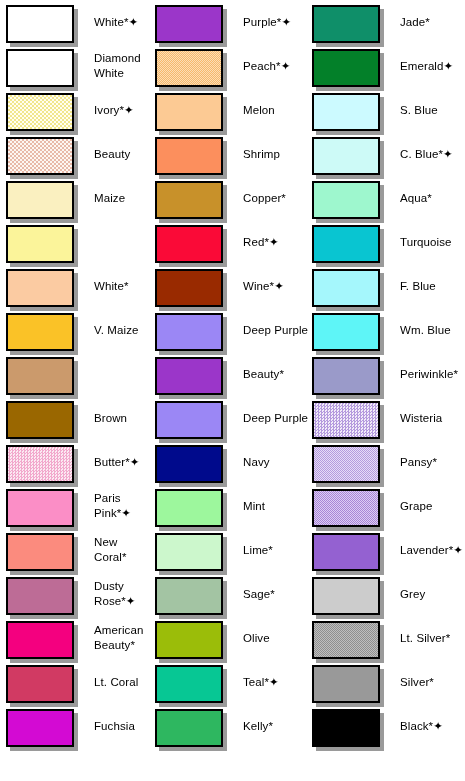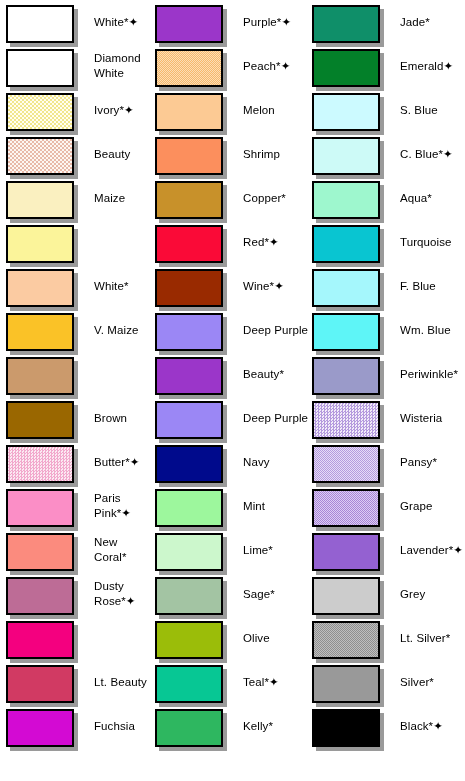--- a/index.html
+++ b/index.html
@@ -177,27 +177,29 @@
           <div class="swatch" style="border-color: rgb(0, 0, 0); background: rgb(189, 108, 150);"></div>
         </div>
         <div class="label two-line">Dusty
 Rose*✦</div>
       </div>
       <div class="row">
         <div class="swatch-wrap">
           <div class="swatch-shadow" style="background: rgb(154, 154, 154);"></div>
           <div class="swatch" style="border-color: rgb(0, 0, 0); background: rgb(244, 0, 127);"></div>
         </div>
+        <div class="label two-line">American
+Beauty*</div>
       </div>
       <div class="row">
         <div class="swatch-wrap">
           <div class="swatch-shadow" style="background: rgb(154, 154, 154);"></div>
           <div class="swatch" style="border-color: rgb(0, 0, 0); background: rgb(209, 58, 99);"></div>
         </div>
-        <div class="label">Lt. Beauty</div>
+        <div class="label">Lt. Coral</div>
       </div>
       <div class="row">
         <div class="swatch-wrap">
           <div class="swatch-shadow" style="background: rgb(154, 154, 154);"></div>
           <div class="swatch" style="border-color: rgb(0, 0, 0); background: rgb(211, 10, 211);"></div>
         </div>
         <div class="label">Fuchsia</div>
       </div>
     </div>
   <div class="column col-1">

